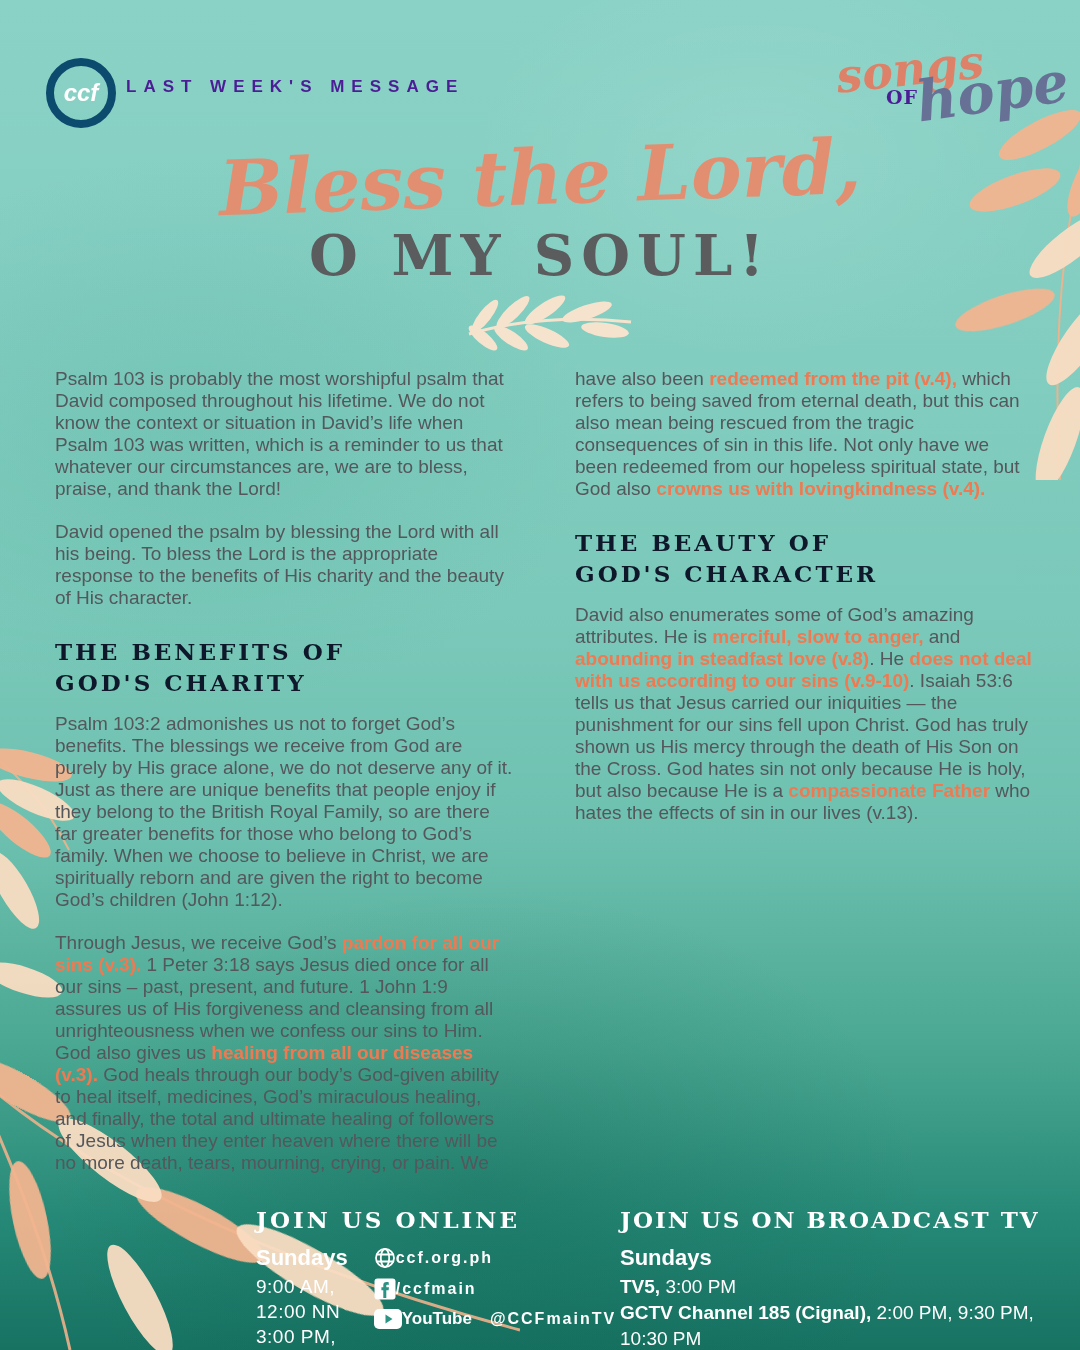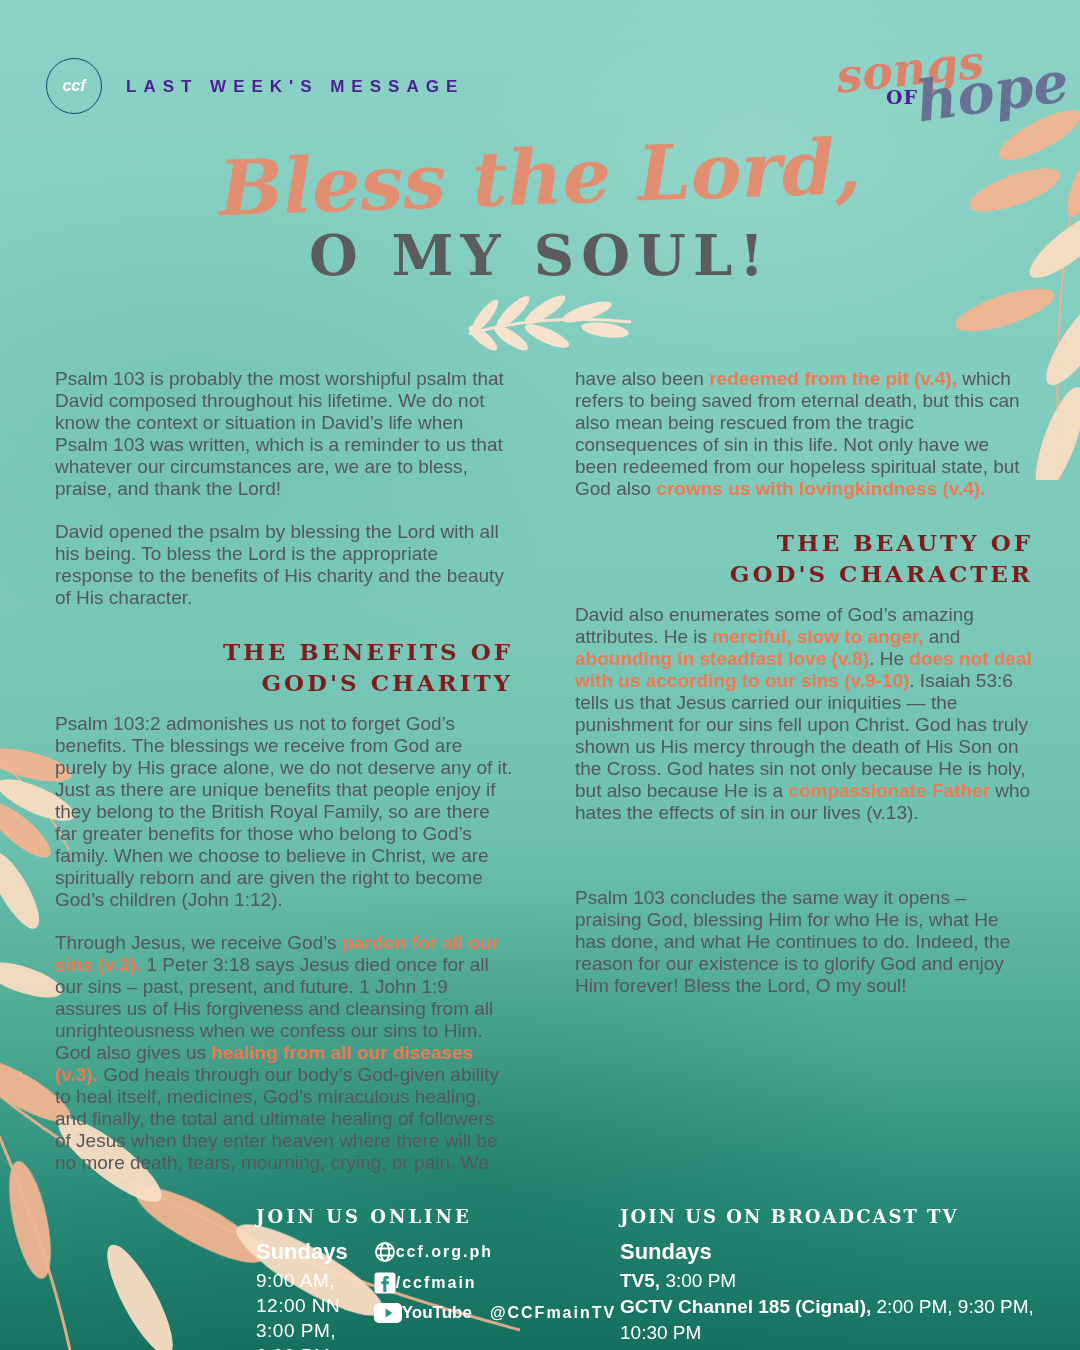--- a/index.html
+++ b/index.html
@@ -11,23 +11,23 @@
   .bg{
     position:absolute;inset:0;z-index:0;
     background:
       radial-gradient(620px 420px at 18% 32%, rgba(60,160,140,.18), transparent 65%),
       radial-gradient(500px 340px at 70% 12%, rgba(255,255,255,.10), transparent 60%),
       radial-gradient(700px 480px at 45% 88%, rgba(10,90,72,.28), transparent 62%),
       linear-gradient(180deg,#8bd2c6 0%,#83cec1 22%,#7bc9ba 45%,#6dc0af 62%,#49a791 78%,#268977 90%,#177262 100%);
   }
   
   .logo{
-    position:absolute;left:46px;top:58px;width:54px;height:54px;border:1px solid #0c4a6e;
+    position:absolute;left:46px;top:58px;width:54px;height:54px;border:8px solid #0c4a6e;
     border-radius:50%;display:flex;align-items:center;justify-content:center;z-index:5;
-    color:#fff;font-weight:700;font-size:16px;letter-spacing:0;font-style:italic;
+    color:#fff;font-weight:700;font-size:24px;letter-spacing:0;font-style:italic;
   }
   .header-label{
     position:absolute;left:126px;top:77px;z-index:5;color:#4c1d95;font-weight:700;
     font-size:17px;letter-spacing:7px;
   }
   .brand{position:absolute;left:828px;top:40px;width:220px;height:100px;z-index:5;}
   .brand .songs{
     position:absolute;left:8px;top:2px;font-family:"DejaVu Serif",serif;font-style:italic;
     font-size:46px;color:#dd8168;transform:rotate(-6deg);font-weight:700;
   }
@@ -51,27 +51,27 @@
     letter-spacing:7px;display:block;margin-top:4px;
   }
   .laurel{position:absolute;left:455px;top:290px;z-index:4;}
   
   .col{position:absolute;top:368px;width:458px;z-index:4;}
   .col.left{left:55px;}
   .col.right{left:575px;}
   .para{font-size:19px;line-height:22px;color:#54575b;margin:0 0 21px;}
   .hl{color:#ef7a52;font-weight:700;}
   .sect-h{
-    font-family:"DejaVu Serif",serif;font-weight:700;color:#7f1d1d;font-size:23px;
-    letter-spacing:3px;line-height:31px;margin:27px 0 15px;white-space:pre-line;text-align:right;
+    font-family:"DejaVu Serif",serif;font-weight:700;color:#0f172a;font-size:23px;
+    letter-spacing:3px;line-height:31px;margin:27px 0 15px;white-space:pre-line;
   }
   
   .footer{position:absolute;left:0;top:1198px;width:1080px;z-index:5;color:#fff;}
   .f-heading{
-    font-family:"DejaVu Serif",serif;font-weight:700;font-size:18px;letter-spacing:3px;
+    font-family:"DejaVu Serif",serif;font-weight:700;font-size:23px;letter-spacing:3px;
     color:#fff;margin:0 0 12px;
   }
   .online{position:absolute;left:256px;top:8px;width:360px;}
   .broadcast{position:absolute;left:620px;top:8px;width:440px;}
   .sched-day{font-weight:700;font-size:22px;margin-bottom:3px;}
   .sched-line{font-size:19px;line-height:25px;letter-spacing:.5px;}
   .online-cols{display:flex;gap:26px;}
   .links{display:flex;flex-direction:column;gap:9px;padding-top:2px;}
   .link-row{display:flex;align-items:center;font-size:16px;letter-spacing:2px;font-weight:700;}
   .link-row svg{display:block;}
@@ -173,21 +173,20 @@
 GOD'S CHARITY</h2>
     <p class="para"><span>Psalm 103:2 admonishes us not to forget God’s benefits. The blessings we receive from God are purely by His grace alone, we do not deserve any of it. Just as there are unique benefits that people enjoy if they belong to the British Royal Family, so are there far greater benefits for those who belong to God’s family. When we choose to believe in Christ, we are spiritually reborn and are given the right to become God’s children (John 1:12).</span></p>
     <p class="para"><span>Through Jesus, we receive God’s </span><span class="hl">pardon for all our sins (v.3).</span><span> 1 Peter 3:18 says Jesus died once for all our sins – past, present, and future. 1 John 1:9 assures us of His forgiveness and cleansing from all unrighteousness when we confess our sins to Him. God also gives us </span><span class="hl">healing from all our diseases (v.3).</span><span> God heals through our body’s God-given ability to heal itself, medicines, God’s miraculous healing, and finally, the total and ultimate healing of followers of Jesus when they enter heaven where there will be no more death, tears, mourning, crying, or pain. We</span></p>
   </div>
 <div class="col right">
     <p class="para"><span>have also been </span><span class="hl">redeemed from the pit (v.4),</span><span> which refers to being saved from eternal death, but this can also mean being rescued from the tragic consequences of sin in this life. Not only have we been redeemed from our hopeless spiritual state, but God also </span><span class="hl">crowns us with lovingkindness (v.4).</span></p>
     <h2 class="sect-h">THE BEAUTY OF
 GOD'S CHARACTER</h2>
     <p class="para"><span>David also enumerates some of God’s amazing attributes. He is </span><span class="hl">merciful, slow to anger,</span><span> and </span><span class="hl">abounding in steadfast love (v.8)</span><span>. He </span><span class="hl">does not deal with us according to our sins (v.9-10)</span><span>. Isaiah 53:6 tells us that Jesus carried our iniquities — the punishment for our sins fell upon Christ. God has truly shown us His mercy through the death of His Son on the Cross. God hates sin not only because He is holy, but also because He is a </span><span class="hl">compassionate Father</span><span> who hates the effects of sin in our lives (v.13).</span></p>
     <div style="height: 42px;"></div>
-    <p class="para"><span>Psalm 103 concludes the same way it opens – praising God, blessing Him for who He is, what He has done, and what He continues to do. Indeed, the reason for our existence is to glorify God and enjoy Him forever! Bless the Lord, O my soul!</span></p>
   </div>
 
 <div class="footer">
   <div class="online">
     <h3 class="f-heading">JOIN US ONLINE</h3>
     <div class="online-cols">
       <div>
         <div class="sched-day">Sundays</div>
         <div class="sched-line">9:00 AM, 12:00 NN</div>
         <div class="sched-line">3:00 PM, 6:00 PM</div>

